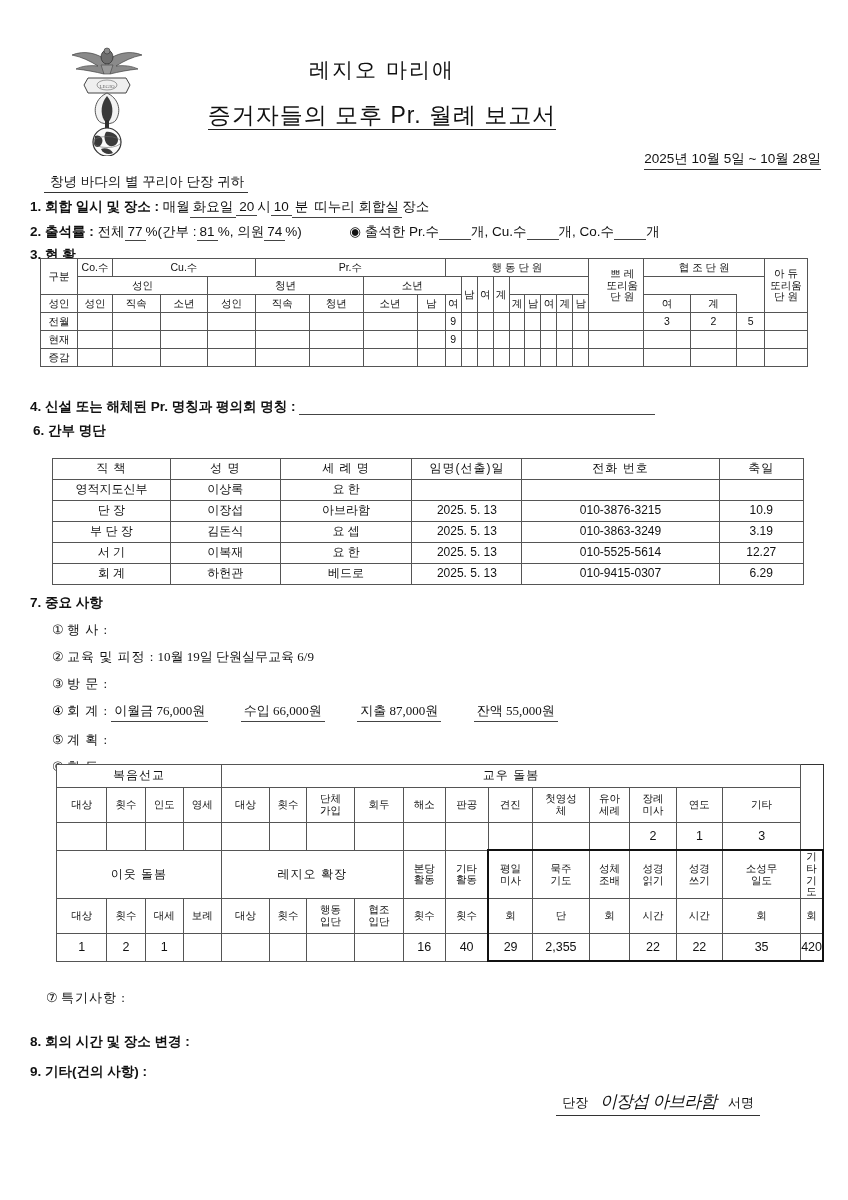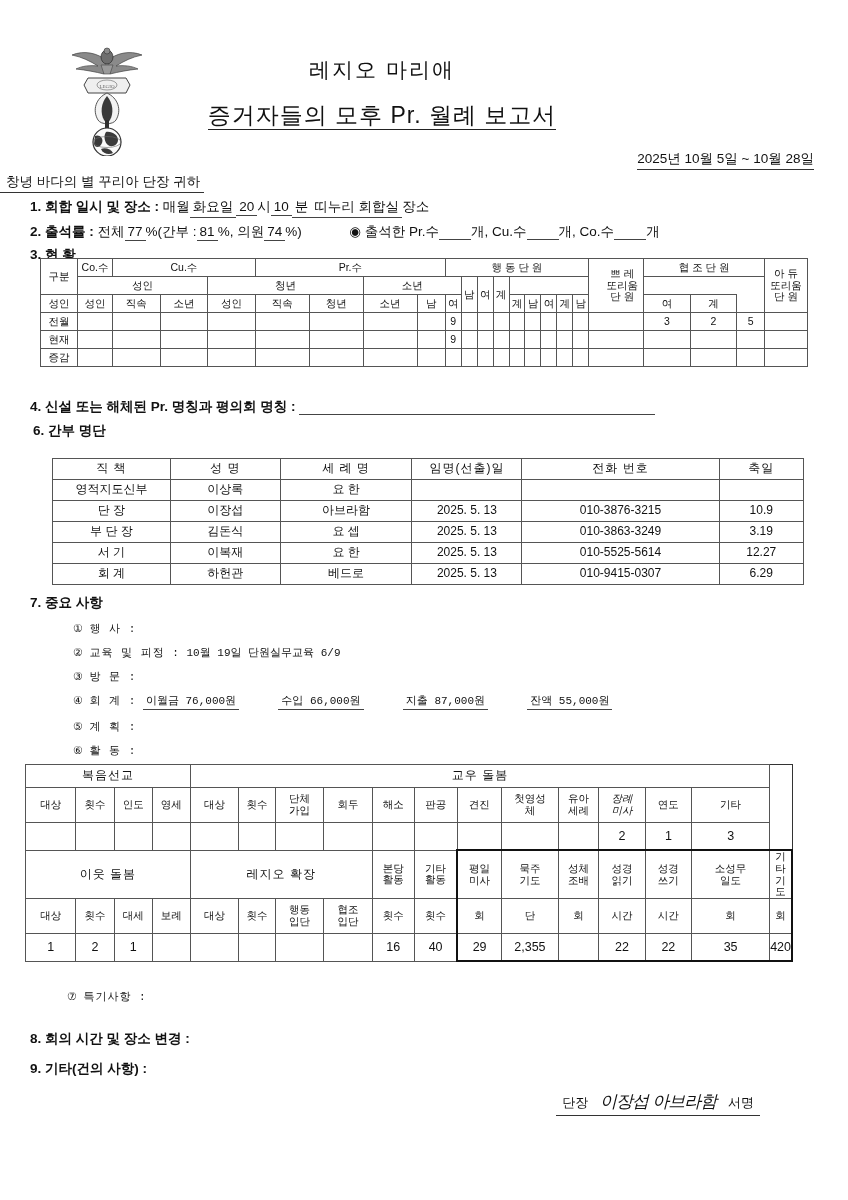--- a/index.html
+++ b/index.html
@@ -29,30 +29,30 @@
     font-size: 21px; letter-spacing: 2px; font-weight: 400;
     font-family: "Liberation Sans", "DejaVu Sans", sans-serif;
   }
   .title-sub {
     margin-top: 16px;
     font-size: 23px; letter-spacing: 1px;
     font-family: "Liberation Sans", "DejaVu Sans", sans-serif;
   }
   .title-sub .ul { border-bottom: 1.3px solid #222; padding-bottom: 1px; }
   .date-line {
-    position: absolute; right: 34px; top: 150px;
+    position: absolute; right: 27px; top: 150px;
     font-size: 13.5px; border-bottom: 1px solid #333; padding-bottom: 1px;
     font-family: "Liberation Sans", "DejaVu Sans", sans-serif;
   }
 
   
   .body-area { position: absolute; left: 0; top: 172px; width: 848px; }
   .addressee {
     display: inline-block; padding: 0 4px 1px 6px;
-    border-bottom: 1px solid #333; font-size: 13.5px; 
+    border-bottom: 1px solid #333; font-size: 13.5px; margin-left: 44px;
     font-family: "Liberation Sans", "DejaVu Sans", sans-serif;
     text-align: right;
   }
   .numline { font-size: 13.5px; padding-left: 30px; margin-top: 6px;
              font-family: "Liberation Sans", "DejaVu Sans", sans-serif; font-weight: bold;}
   .numline .norm { font-weight: normal; }
   .u { border-bottom: 1px solid #444; padding: 0 3px 1px 3px; display: inline-block; }
   .u-blank { border-bottom: 1px solid #444; display: inline-block; }
 
   
@@ -77,35 +77,35 @@
   #status-table table { width: 768px; }
   #status-table td { height: 17px; font-size: 10.5px; }
 
   
   #officers-table { position: absolute; left: 52px; top: 458px; width: 752px; }
   #officers-table table { width: 752px; }
   #officers-table td { height: 20px; font-size: 12px; }
   #officers-table td.hd { font-size: 12px; letter-spacing: 1px; }
 
   
-  #activity-table { position: absolute; left: 25px; top: 764px; width: 768px; }
+  #activity-table { position: absolute; left: 56px; top: 764px; width: 768px; }
   #activity-table table { width: 768px; }
   #activity-table td { height: 18px; font-size: 10.5px; }
   #activity-table td.h2 { height: 34px; }
   #activity-table td.grp { height: 22px; font-size: 12px; letter-spacing: 1px; }
   #activity-table td.val { height: 26px; font-size: 12.5px; }
   .hb-l { border-left: 2.2px solid #111 !important; }
   .hb-r { border-right: 2.2px solid #111 !important; }
   .hb-t { border-top: 2.2px solid #111 !important; }
   .hb-b { border-bottom: 2.2px solid #111 !important; }
 
   
   #sec7 { position: absolute; left: 0; top: 588px; width: 848px; }
-  .sub { padding-left: 52px; font-size: 11px; margin-top: 9px;
-         font-family: Liberation Mono, monospace; margin-left: 21px; }
+  .sub { padding-left: 52px; font-size: 13px; margin-top: 9px;
+         font-family: Liberation Serif, serif; }
   .sub .lbl { letter-spacing: 1px; }
   #footer { position: absolute; left: 0; top: 980px; width: 848px; }
   .sig {
     position: absolute; right: 88px; top: 1090px;
     font-size: 13px; border-bottom: 1px solid #333; padding: 0 6px 2px 6px;
     font-family: "Liberation Sans", "DejaVu Sans", sans-serif;
   }
   .sig .hand {
     font-family: "DejaVu Sans", sans-serif;
     font-size: 17px; padding: 0 8px; font-style: italic; letter-spacing: -1px;
@@ -433,21 +433,21 @@
         <td class="h2" style="width:48px;white-space:pre-line;">단체
 가입</td>
         <td class="h2" style="width:48px;white-space:pre-line;">회두</td>
         <td class="h2" style="width:42px;white-space:pre-line;">해소</td>
         <td class="h2" style="width:42px;white-space:pre-line;">판공</td>
         <td class="h2" style="width:44px;white-space:pre-line;">견진</td>
         <td class="h2" style="width:56px;white-space:pre-line;">첫영성
 체</td>
         <td class="h2" style="width:40px;white-space:pre-line;">유아
 세례</td>
-        <td class="h2" style="width:46px;white-space:pre-line;font-style:italic;">장례
+        <td class="h2" style="width:46px;white-space:pre-line;">장례
 미사</td>
         <td class="h2" style="width:46px;white-space:pre-line;">연도</td>
         <td class="h2" style="width:78px;white-space:pre-line;">기타</td>
       </tr>
 
       <tr>
         <td class="val"></td>
         <td class="val"></td>
         <td class="val"></td>
         <td class="val"></td>

